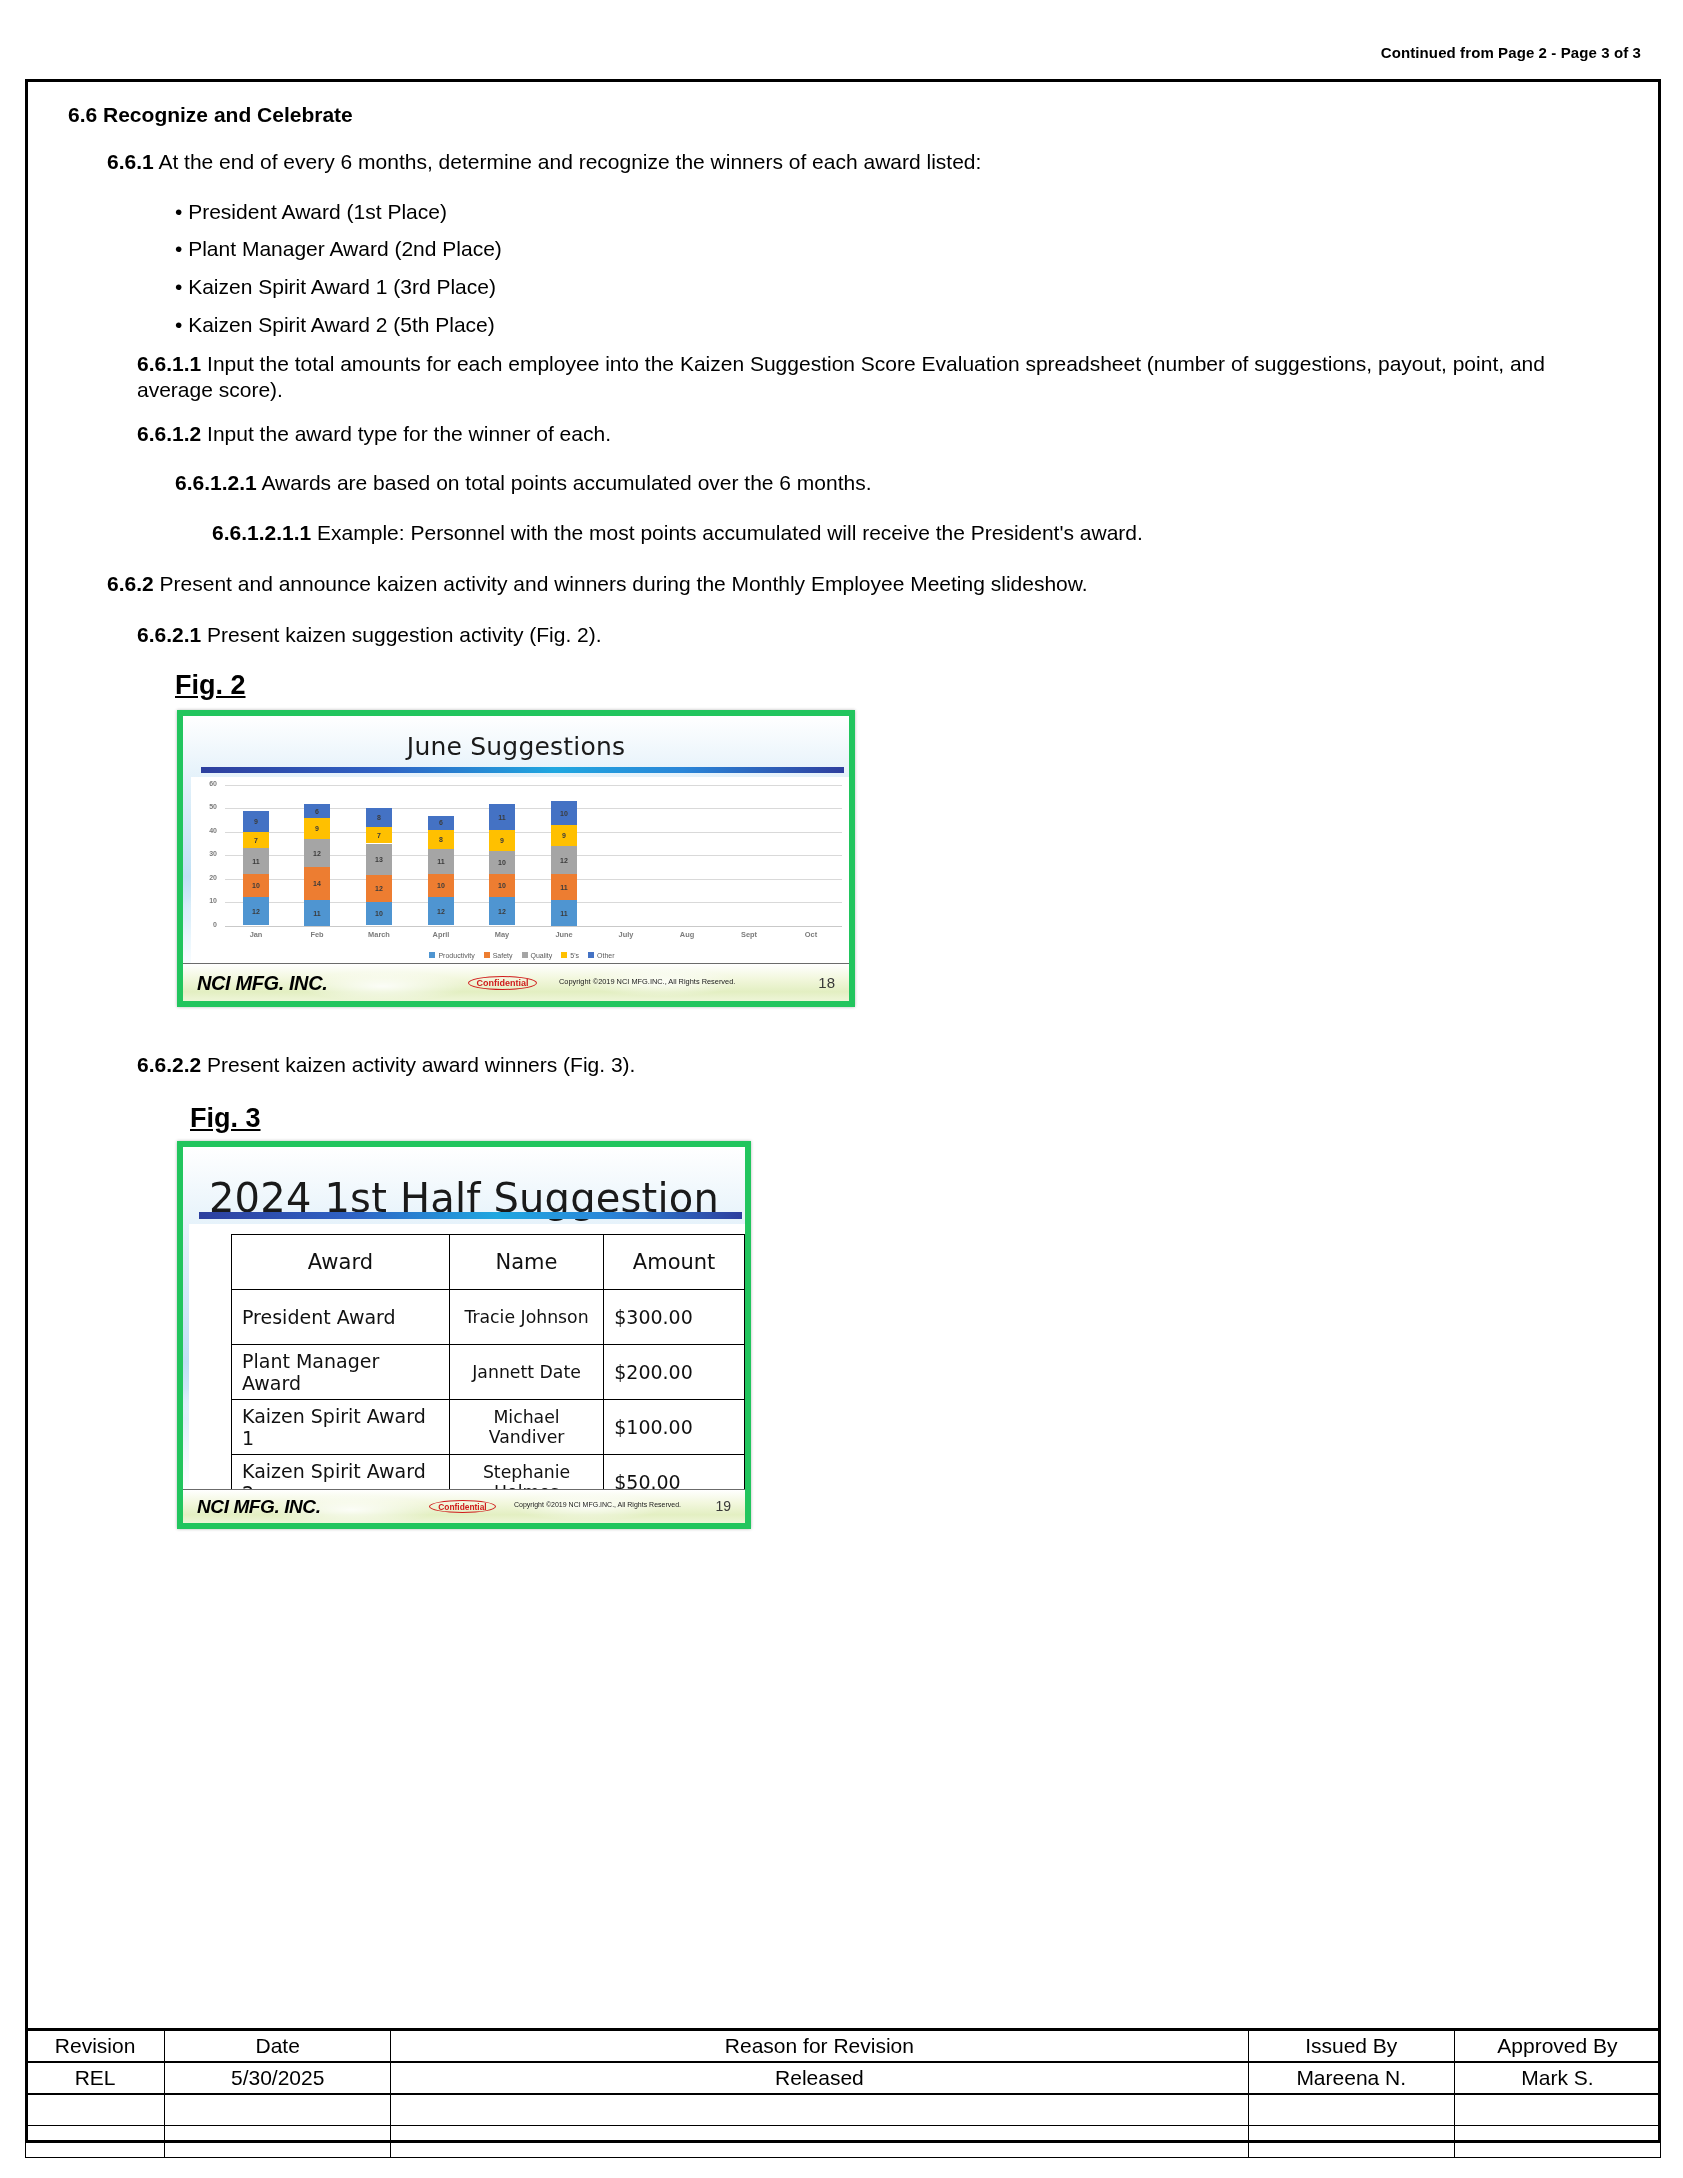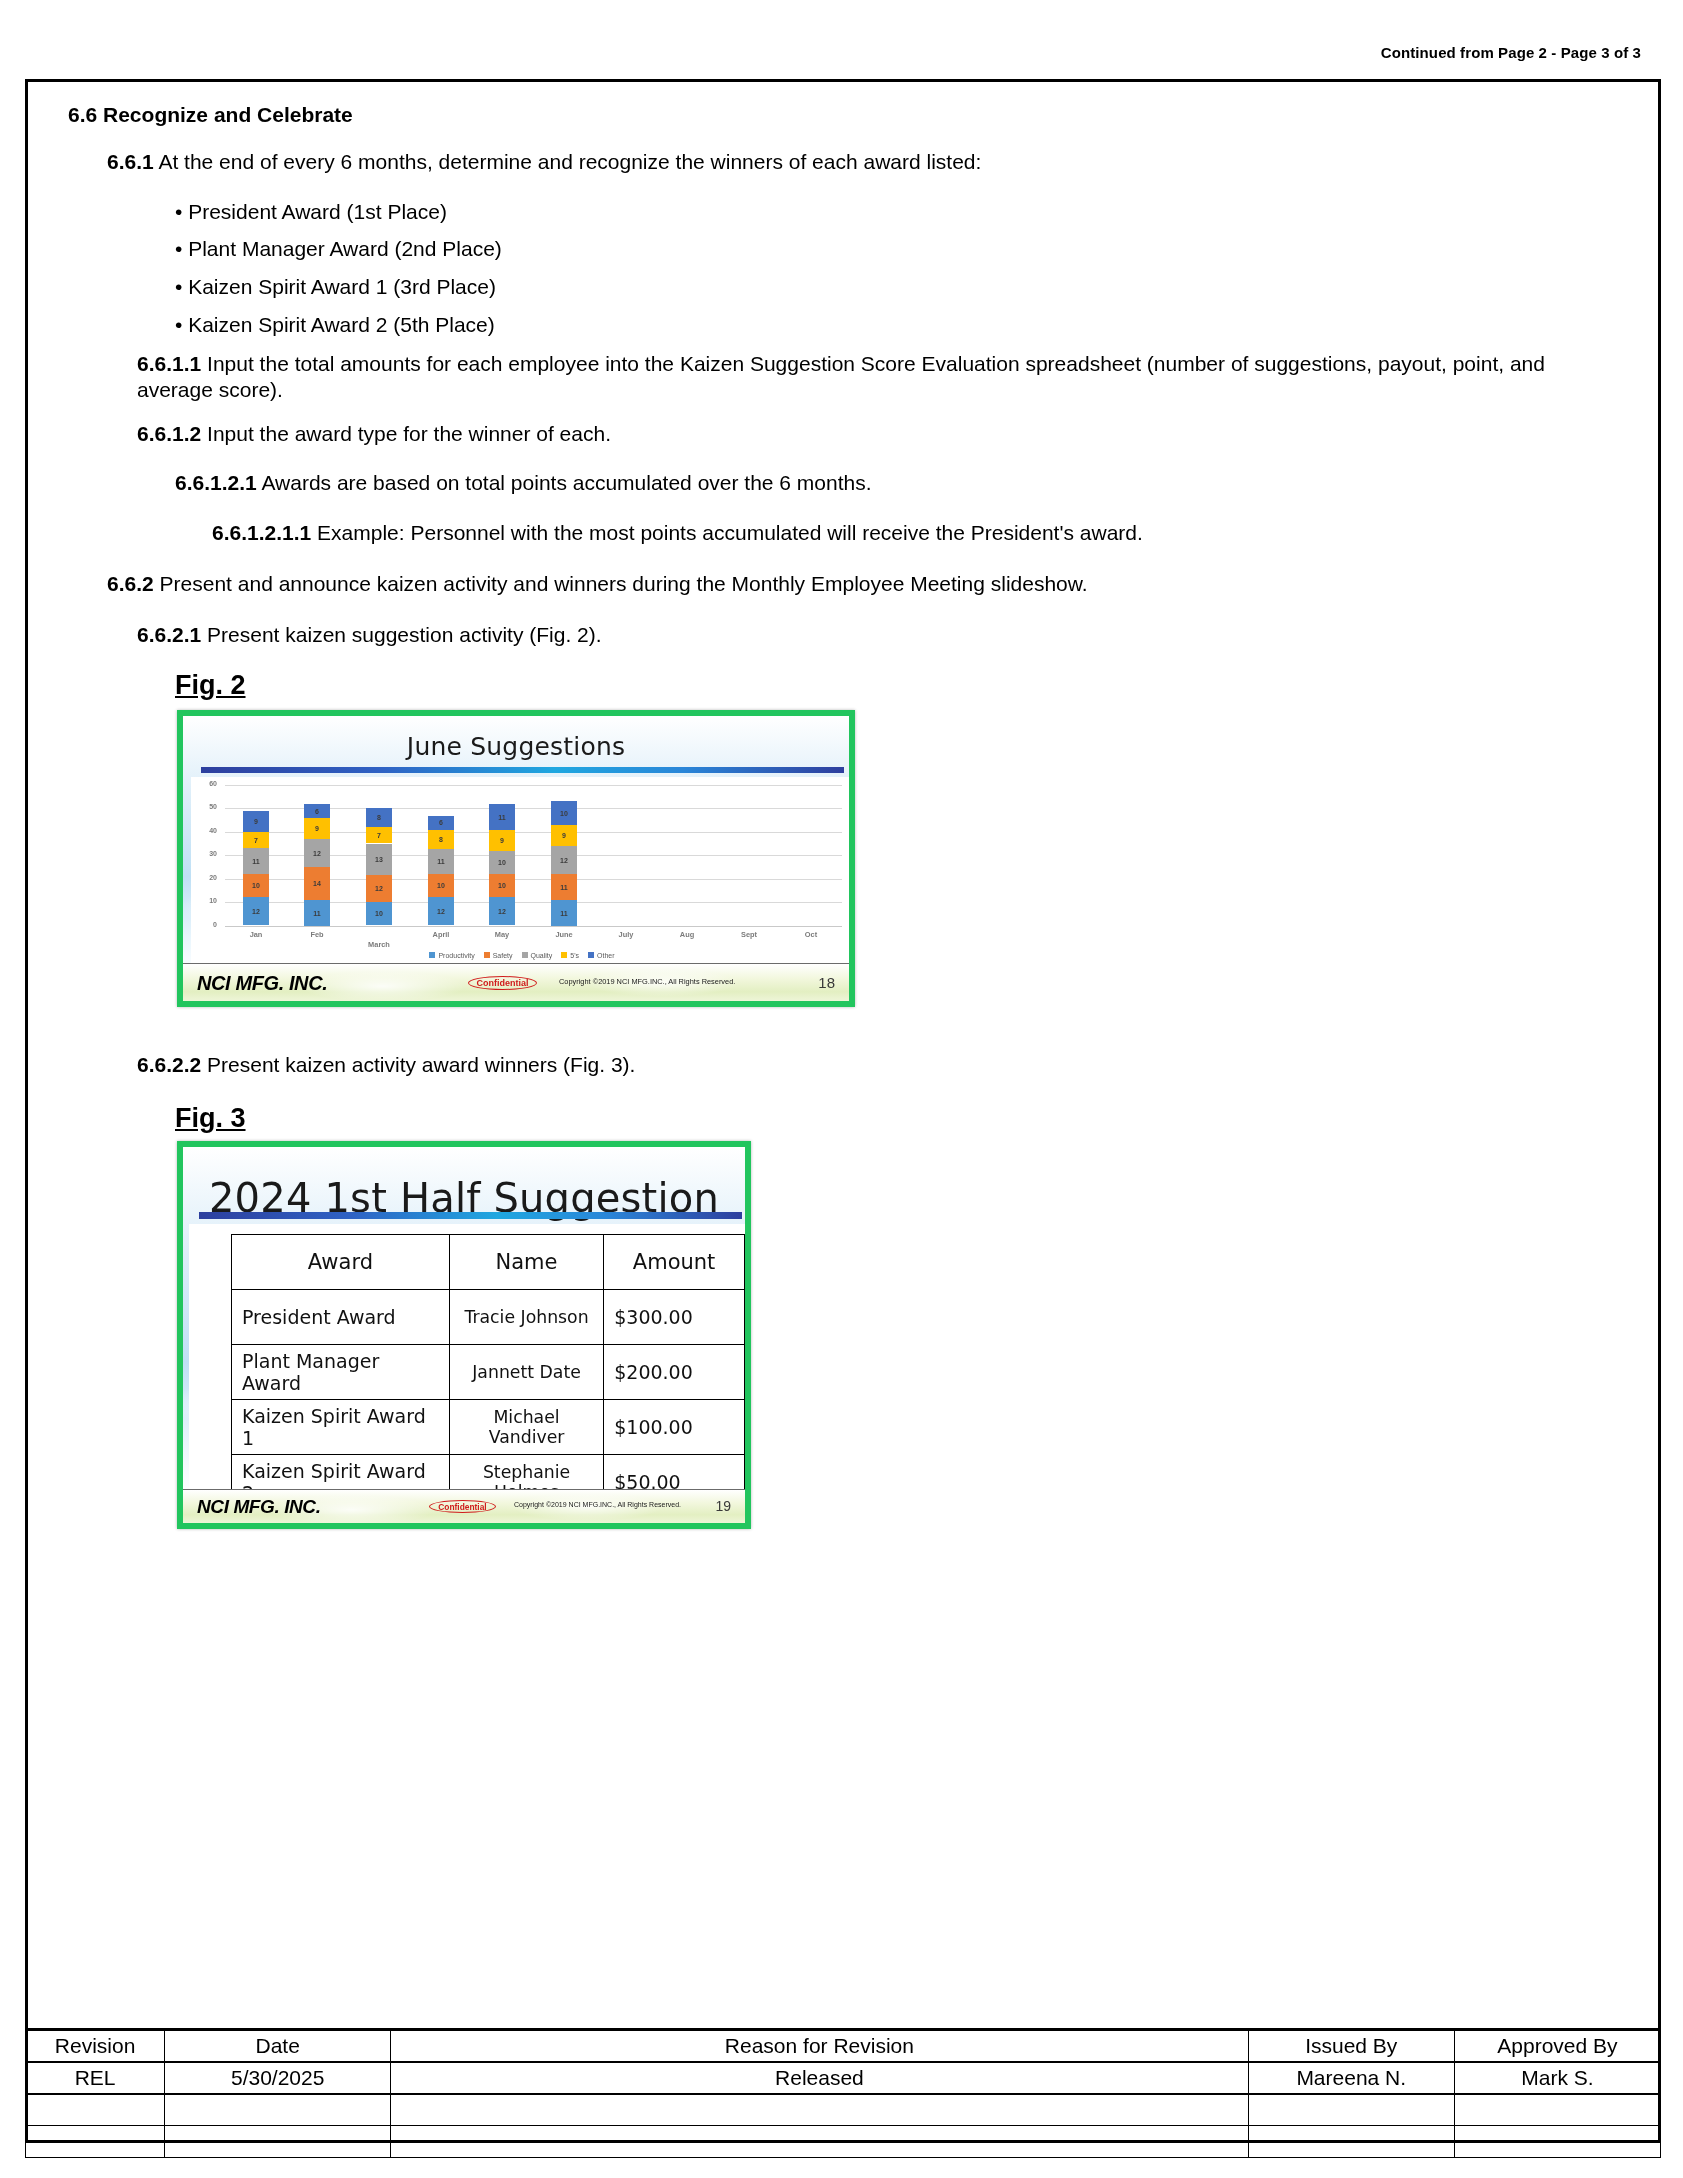--- a/index.html
+++ b/index.html
@@ -206,21 +206,21 @@
       <span>Present kaizen suggestion activity (Fig. 2).</span>
     </div>
 
     <div class="fig-cap" style="left:147px; top:588px;">Fig. 2</div>
 
     <div class="ln" style="left:109px; top:970px;">
       <b>6.6.2.2</b>
       <span>Present kaizen activity award winners (Fig. 3).</span>
     </div>
 
-    <div class="fig-cap" style="left:147px; top:1021px;">Fig. 3</div>
+    <div class="fig-cap" style="left:162px; top:1021px;">Fig. 3</div>
   </div>
 
   <div class="slide" id="slide-chart" style="left:149px; top:628px; width:678px; height:297px;">
 
     <div class="sky" style="height:259px;"></div>
 
     <div class="slide-title" style="top:16px; font-size:25px;">June Suggestions</div>
 
     <div class="title-rule" style="left:18px; top:51px; width:643px; height:6px;"></div>
 
@@ -257,21 +257,21 @@
             <div class="seg" style="top: 19px; height: 14px; background: rgb(68, 114, 196);">6</div>
           </div>
           <div class="cat-lbl" style="left: 95px; width: 62px; top: 153px;">Feb</div>
           <div class="bar-col" style="left: 175px; width: 26px; height: 141px; top: 8px; bottom: auto;">
             <div class="seg" style="top: 117px; height: 23.4px; background: rgb(79, 149, 209);">10</div>
             <div class="seg" style="top: 89px; height: 28px; background: rgb(237, 125, 49);">12</div>
             <div class="seg" style="top: 59px; height: 30.5px; background: rgb(165, 165, 165);">13</div>
             <div class="seg" style="top: 42px; height: 16.4px; background: rgb(255, 192, 0);">7</div>
             <div class="seg" style="top: 23.4px; height: 19px; background: rgb(68, 114, 196);">8</div>
           </div>
-          <div class="cat-lbl" style="left: 157px; width: 62px; top: 163px;">March</div>
+          <div class="cat-lbl" style="left: 157px; width: 62px; top: 153px;">March</div>
           <div class="bar-col" style="left: 237px; width: 26px; height: 141px; top: 8px; bottom: auto;">
             <div class="seg" style="top: 112px; height: 28px; background: rgb(79, 149, 209);">12</div>
             <div class="seg" style="top: 89px; height: 23.4px; background: rgb(237, 125, 49);">10</div>
             <div class="seg" style="top: 63px; height: 26px; background: rgb(165, 165, 165);">11</div>
             <div class="seg" style="top: 45px; height: 19px; background: rgb(255, 192, 0);">8</div>
             <div class="seg" style="top: 30.5px; height: 14px; background: rgb(68, 114, 196);">6</div>
           </div>
           <div class="cat-lbl" style="left: 219px; width: 62px; top: 153px;">April</div>
           <div class="bar-col" style="left: 298px; width: 26px; height: 141px; top: 8px; bottom: auto;">
             <div class="seg" style="top: 112px; height: 28px; background: rgb(79, 149, 209);">12</div>

